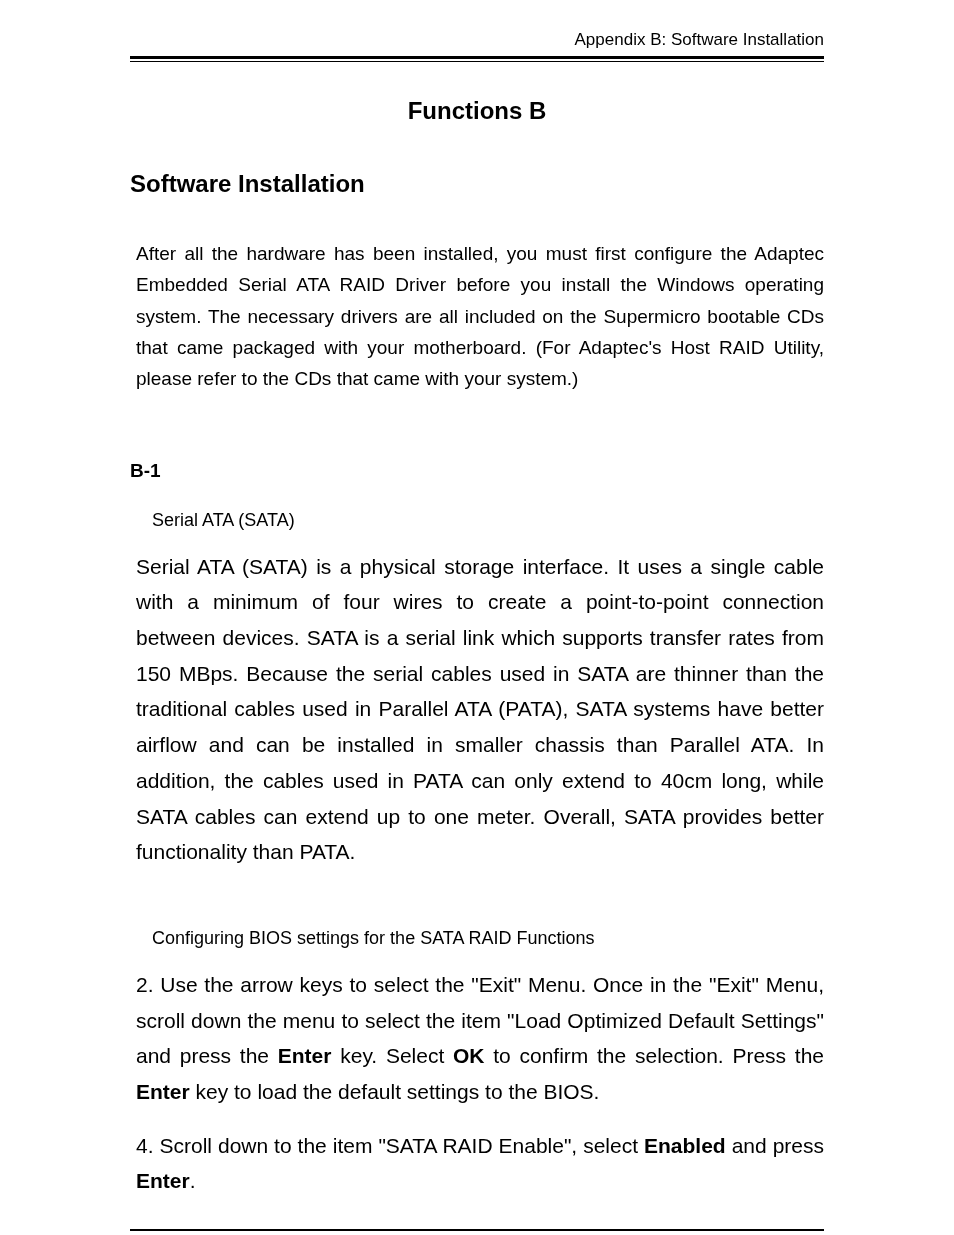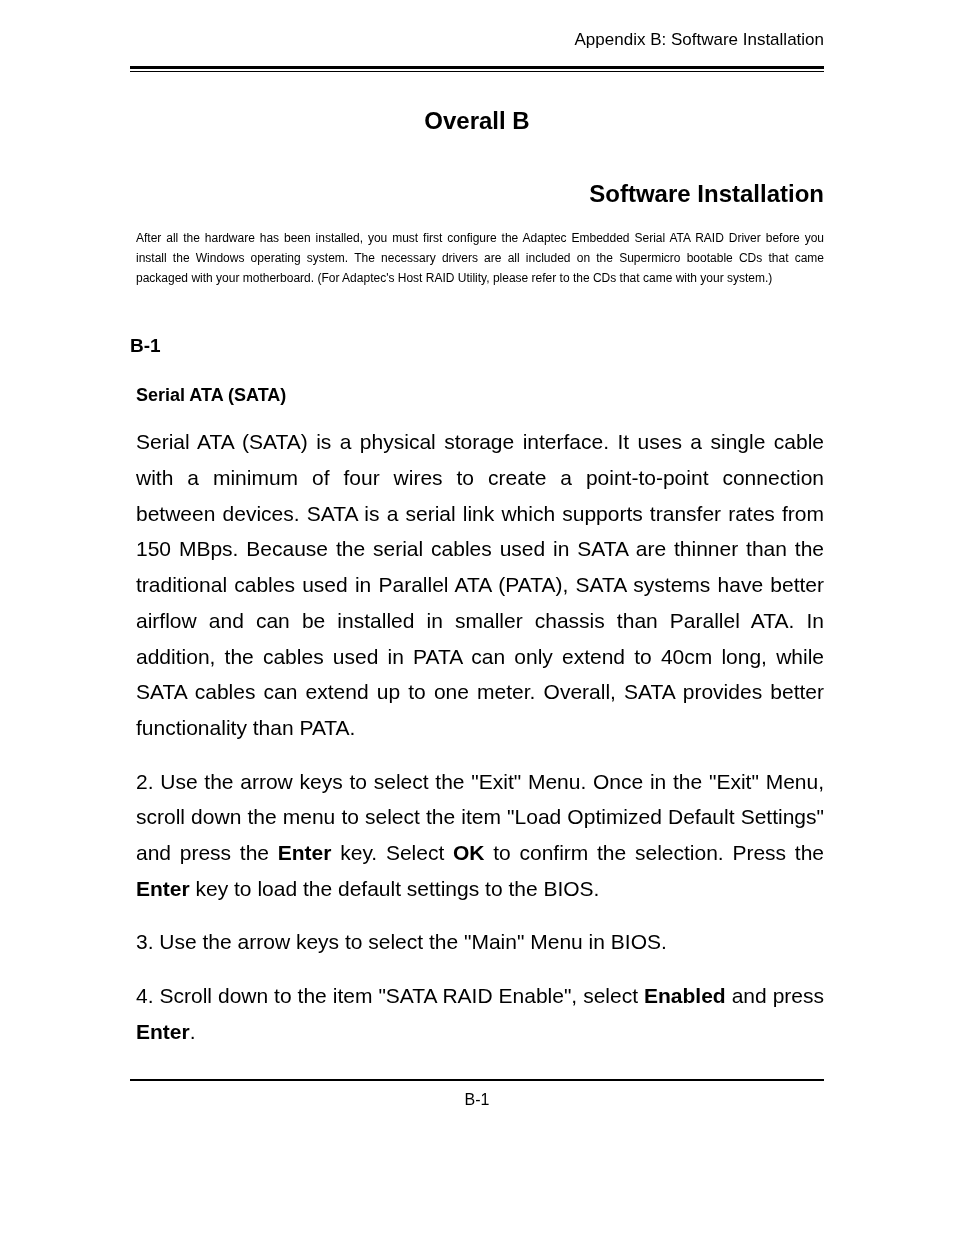--- a/index.html
+++ b/index.html
@@ -11,57 +11,57 @@
       font-family: Arial, Helvetica, sans-serif;
       background: #fff;
       color: #000;
       width: 954px;
       min-height: 1235px;
       padding: 30px 130px 30px 130px;
     }
     .running-header {
       text-align: right;
       font-size: 17px;
-      margin-bottom: 16px;
+      margin-bottom: 6px;
     }
     .header-rule {
       border-top: 3px solid #000;
       border-bottom: 1px solid #000;
       height: 6px;
       margin-bottom: 35px;
     }
     .appendix-label {
       text-align: center;
       font-size: 24px;
       font-weight: bold;
       margin-bottom: 45px;
     }
     .appendix-title {
-      text-align: right;
+      text-align: left;
       font-size: 24px;
       font-weight: bold;
-      margin-bottom: 21px;
+      margin-bottom: 40px;
     }
     .intro-para {
-      font-size: 12px;
+      font-size: 19px;
       line-height: 1.65;
       text-align: justify;
-      margin-bottom: 47px;
+      margin-bottom: 65px;
     }
     .section-heading {
       font-size: 19px;
       font-weight: bold;
       margin-bottom: 28px;
       display: flex;
       gap: 18px;
     }
     .sub-heading {
       font-size: 18px;
-      font-weight: bold;
-      margin-left: 0px;
+      font-weight: normal;
+      margin-left: 16px;
       margin-bottom: 18px;
     }
     .body-para {
       font-size: 21px;
       line-height: 1.7;
       text-align: justify;
       margin-bottom: 18px;
     }
     .section-gap {
       margin-top: 58px;
@@ -81,41 +81,41 @@
     .indent-block {
       padding-left: 6px;
     }
   </style>
 </head>
 <body>
 
 <div class="running-header">Appendix B: Software Installation</div>
 <div class="header-rule"></div>
 
-<div class="appendix-label">Overall B</div>
+<div class="appendix-label">Functions B</div>
 <div class="appendix-title">Software Installation</div>
 
 <div class="intro-para indent-block">After all the hardware has been installed, you must first configure the Adaptec Embedded Serial ATA RAID Driver before you install the Windows operating system.  The necessary drivers are all included on the Supermicro bootable CDs that came packaged with your motherboard.  (For Adaptec's Host RAID Utility, please refer to the CDs that came with your system.)</div>
 
 <div class="section-heading">
   <span>B-1</span>
 </div>
 
 <div class="indent-block">
   <div class="sub-heading">Serial ATA (SATA)</div>
   <div class="body-para">Serial ATA (SATA) is a physical storage interface.  It uses a single cable with a minimum of four wires to create a point-to-point connection between devices. SATA is a serial link which supports transfer rates from 150 MBps. Because the serial cables used in  SATA are thinner than the traditional cables used in Parallel ATA (PATA), SATA systems have better airflow and can be installed in smaller chassis than Parallel ATA. In addition, the cables used in PATA can only extend to 40cm long, while SATA cables can extend up to one meter. Overall, SATA provides better functionality than PATA.</div>
 
+  <div class="sub-heading section-gap">Configuring BIOS settings for the SATA RAID Functions</div>
 
 
 
   <div class="body-para">
     <span>2. Use the arrow keys to select the "Exit" Menu. Once in the "Exit" Menu, scroll down the menu to select the item "Load Optimized Default Settings" and press the </span><span class="bold">Enter</span><span> key.  Select </span><span class="bold">OK</span><span> to confirm the selection.  Press the </span><span class="bold">Enter</span><span> key to load the default settings to the BIOS.</span>
   </div>
 
-  <div class="body-para">3. Use the arrow keys to select the "Main" Menu in BIOS.</div>
 
   <div class="body-para">
     <span>4. Scroll down to the item "SATA RAID Enable", select </span><span class="bold">Enabled</span><span> and press </span><span class="bold">Enter</span><span>.</span>
   </div>
 </div>
 
 <div class="footer-rule"></div>
 <div class="page-number">B-1</div>
 
 </body></html>

